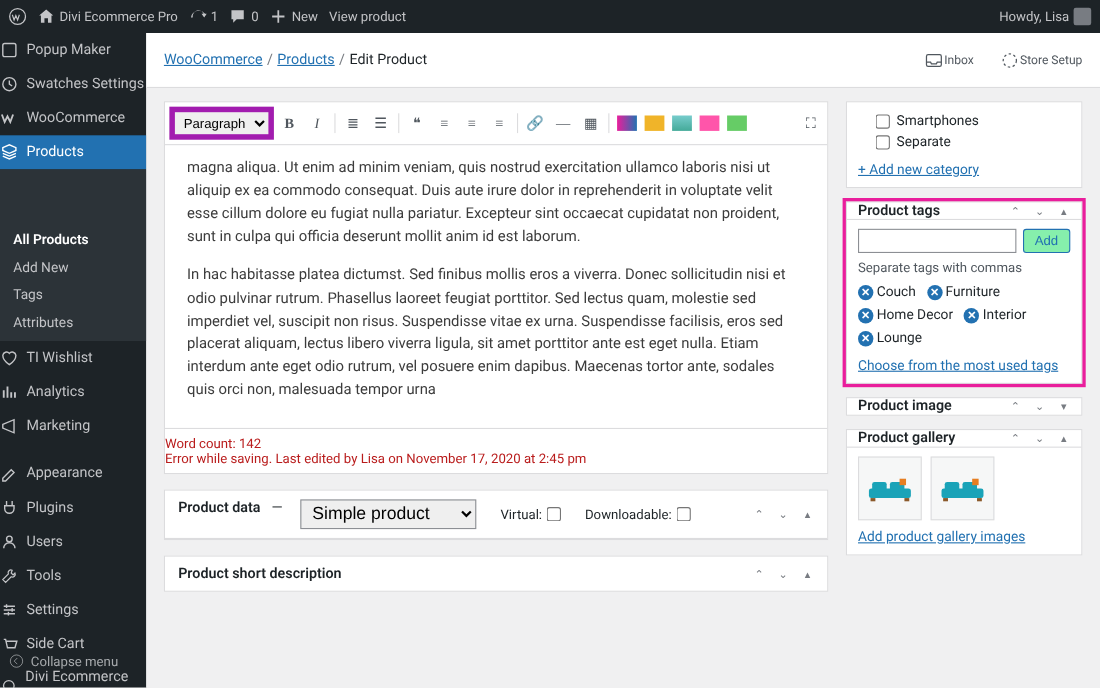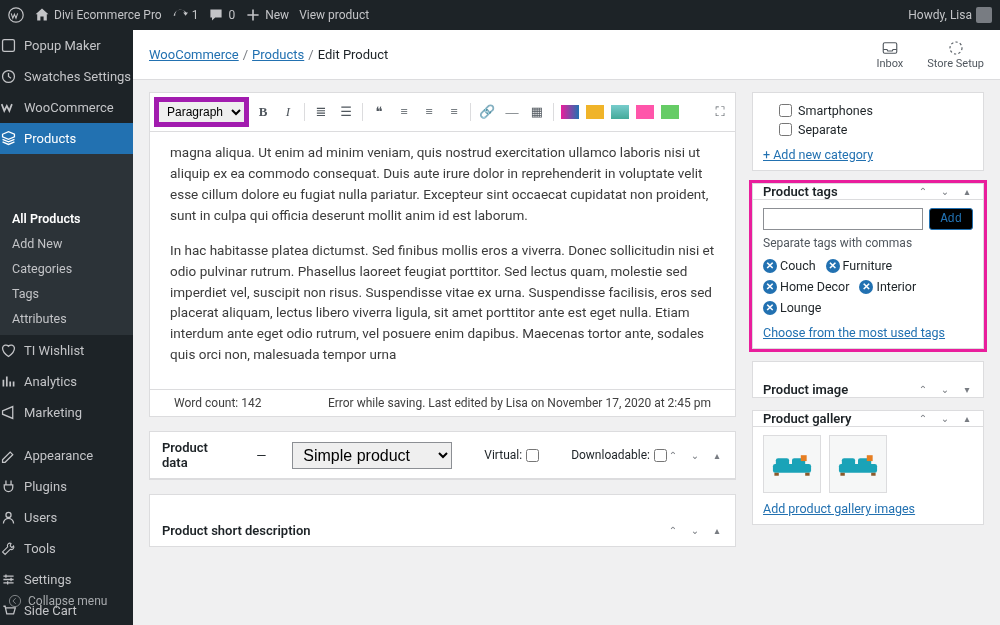--- a/index.html
+++ b/index.html
@@ -22,62 +22,62 @@
 .submenu .sub.current { color: #fff; font-weight: 600; margin-top: 48px; }
 .collapse { position: absolute; bottom: 11px; left: 0; right: 0; padding: 6px 8px; display: flex; align-items: center; gap: 6px; font-size: 12px; color: #a7aaad; cursor: pointer; }
 
 
 .main { position: absolute; top: 30px; left: 133px; right: 0; bottom: 0; background: #f0f0f1; overflow: hidden; }
 .topstrip { background: #fff; border-bottom: 1px solid #dcdcde; height: 50px; display: flex; justify-content: space-between; align-items: center; padding: 0 16px; }
 .breadcrumb { font-size: 13px; }
 .breadcrumb a { color: #2271b1; text-decoration: underline; }
 .breadcrumb .sep { color: #787c82; padding: 0 4px; }
 .topactions { display: flex; gap: 24px; }
-.topaction { display: flex; flex-direction: column; align-items: center; font-size: 11px; color: #50575e; cursor: pointer; }
+.topaction { display: flex; align-items: center; font-size: 11px; color: #50575e; cursor: pointer; }
 .topaction svg { width: 18px; height: 18px; stroke: #50575e; fill: none; }
 
 .content { display: flex; gap: 16px; padding: 12px 16px; align-items: flex-start; }
 .content-left { flex: 1; min-width: 0; }
-.content-right { width: 232px; flex-shrink: 0; }
+.content-right { width: 215px; flex-shrink: 0; }
 
 
 .editor-box { background: #fff; border: 1px solid #dcdcde; }
 .toolbar { border-bottom: 1px solid #dcdcde; padding: 4px; display: flex; align-items: center; gap: 3px; flex-wrap: nowrap; overflow: hidden; }
 .toolbar select { font-size: 12px; padding: 2px 4px; border: 5px solid #a21caf; }
 .tb-btn { width: 22px; height: 22px; border: 1px solid transparent; background: transparent; display: inline-flex; align-items: center; justify-content: center; cursor: pointer; font-size: 13px; color: #50575e; font-family: serif; }
 .tb-sep { width: 1px; height: 18px; background: #dcdcde; margin: 0 2px; }
 .tb-swatch { width: 18px; height: 14px; display: inline-block; }
 .editor-body { padding: 10px 20px; line-height: 1.55; color: #3c3c3c; font-size: 13.5px; min-height: 80px; }
 .editor-body p { margin-bottom: 14px; }
-.editor-footer { border-top: 1px solid #dcdcde; padding: 6px 24px; font-size: 12px; color: #404040; display: flex; justify-content: space-between; }
+.editor-footer { border-top: 1px solid #dcdcde; padding: 6px 0; font-size: 12px; color: #b91c1c; display: flex; justify-content: space-between; flex-direction: column; }
 
 
 .postbox { background: #fff; border: 1px solid #dcdcde; margin-top: 14px; }
 .postbox-header { display: flex; align-items: center; justify-content: space-between; padding: 8px 12px; border-bottom: 1px solid #dcdcde; }
-.postbox-header.noborder { border-bottom: none; margin-top: 20px; }
+.postbox-header.noborder { border-bottom: none; }
 .postbox-title { font-size: 13px; font-weight: 600; }
 .postbox-handles { display: flex; gap: 10px; }
 .handle { width: 12px; height: 12px; cursor: pointer; color: #787c82; font-size: 10px; display: inline-flex; align-items: center; justify-content: center; }
 .postbox-body { padding: 10px 12px; }
 .pd-select { margin-left: 6px; padding: 3px 6px; font-size: 16px; border: 1px solid #8c8f94; min-width: 160px; }
-.pd-row { display: flex; align-items: center; gap: 20px; font-size: 13px; }
+.pd-row { display: flex; gap: 10px; font-size: 13px; }
 .pd-label { font-weight: 600; }
 .checkbox-lbl { font-size: 12px; display: inline-flex; align-items: center; gap: 4px; margin-left: 12px; }
 .checkbox-lbl input { margin: 0; }
 
 
 .sidebox { background: #fff; border: 1px solid #dcdcde; margin-bottom: 12px; }
 .sidebox.highlight { outline: 3px solid #e91e9c; outline-offset: 0px; }
 .sidebox .postbox-header { padding: 0 10px; }
 .sidebox .postbox-body { padding: 8px 10px; font-size: 12.5px; }
 .cat-list label { display: flex; align-items: center; gap: 6px; padding: 2px 0 2px 16px; font-size: 12.5px; }
 .link { color: #2271b1; text-decoration: underline; cursor: pointer; font-size: 12.5px; }
 .tag-input-row { display: flex; gap: 6px; margin-bottom: 6px; }
 .tag-input-row input[type=text] { flex: 1; border: 1px solid #8c8f94; padding: 3px 5px; font-size: 12px; min-width: 0; }
-.btn-secondary { border: 1px solid #2271b1; background: #000000; color: #2271b1; padding: 3px 10px; border-radius: 3px; font-size: 12px; cursor: pointer; font-family: Liberation Mono, monospace; }
+.btn-secondary { border: 1px solid #2271b1; background: #86efac; color: #2271b1; padding: 3px 10px; border-radius: 3px; font-size: 12px; cursor: pointer; }
 .hint { color: #50575e; font-size: 12px; margin-bottom: 8px; }
 .tags { display: flex; flex-wrap: wrap; gap: 6px 10px; margin-bottom: 10px; }
 .tag { display: inline-flex; align-items: center; gap: 3px; font-size: 12.5px; }
 .tag .del { width: 14px; height: 14px; border-radius: 50%; background: #2271b1; color: #fff; font-size: 10px; display: inline-flex; align-items: center; justify-content: center; cursor: pointer; font-weight: bold; }
 .gallery-thumbs { display: flex; gap: 8px; margin-bottom: 8px; }
 .thumb { width: 58px; height: 58px; border: 1px solid #dcdcde; display: flex; align-items: center; justify-content: center; background: #f6f7f7; }
 .thumb svg { width: 44px; height: 30px; }
 </style>
 </head>
 <body>
@@ -148,21 +148,20 @@
     </div>
   <div class="menu-item open">
       <svg viewBox="0 0 20 20">
         <path d="M3 5l7-3 7 3v3l-7 3-7-3zM3 11l7 3 7-3M3 14l7 3 7-3" fill="none" stroke="currentColor" stroke-width="1.5"></path>
       </svg>
       <span>Products</span>
     </div>
   <div class="submenu">
     <div class="sub current">All Products</div>
     <div class="sub">Add New</div>
-    <div class="sub">Categories</div>
     <div class="sub">Tags</div>
     <div class="sub">Attributes</div>
   </div>
   <div class="menu-item">
       <svg viewBox="0 0 20 20">
         <path d="M10 17s-7-4.5-7-10a4 4 0 017-2 4 4 0 017 2c0 5.5-7 10-7 10z" fill="none" stroke="currentColor" stroke-width="1.5"></path>
       </svg>
       <span>TI Wishlist</span>
     </div>
   <div class="menu-item">

